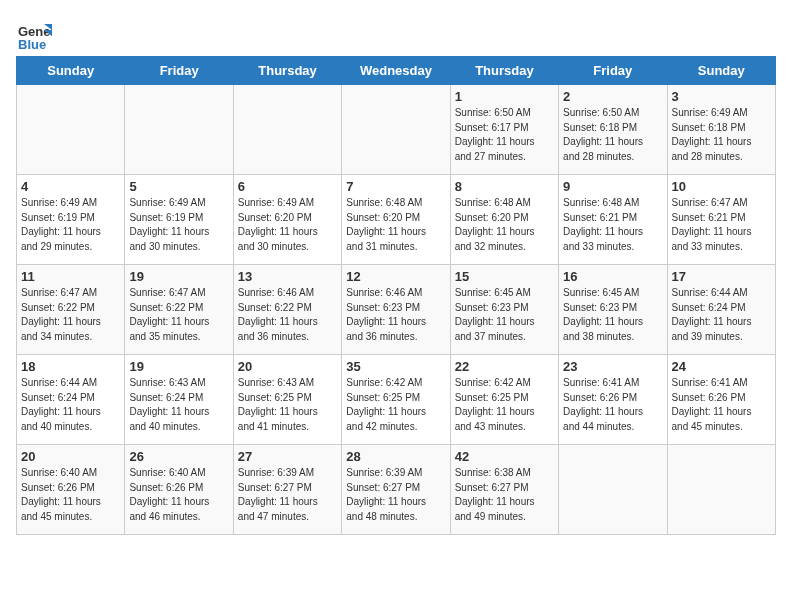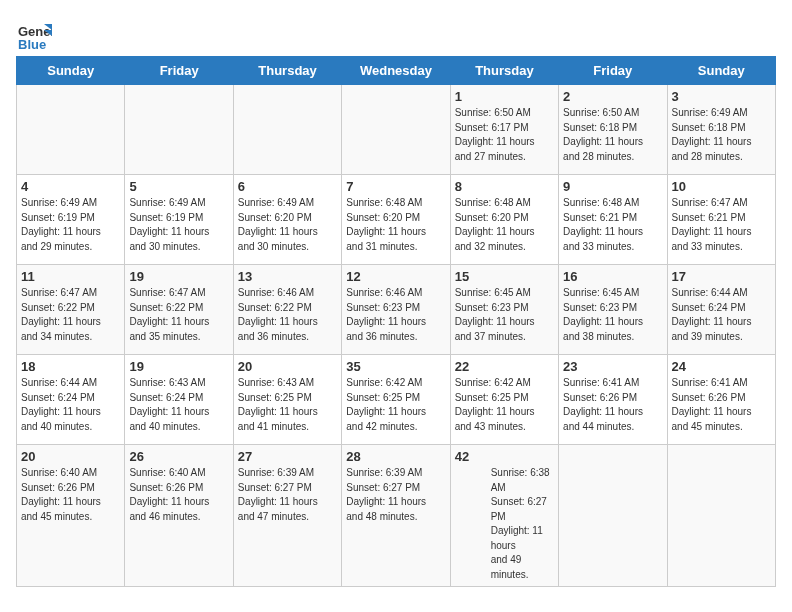--- a/index.html
+++ b/index.html
@@ -318,21 +318,21 @@
         </td>
         <td>
           <span class="day-number">28</span>
           <div class="day-info" style="white-space: pre-line;">Sunrise: 6:39 AM
 Sunset: 6:27 PM
 Daylight: 11 hours
 and 48 minutes.</div>
         </td>
         <td>
           <span class="day-number">42</span>
-          <div class="day-info" style="white-space: pre-line; margin-left: 36px;">Sunrise: 6:38 AM
+          <div class="day-info" style="white-space: pre-line;">Sunrise: 6:38 AM
 Sunset: 6:27 PM
 Daylight: 11 hours
 and 49 minutes.</div>
         </td>
         <td></td>
         <td></td>
       </tr>
     </tbody>
 </table>
 

